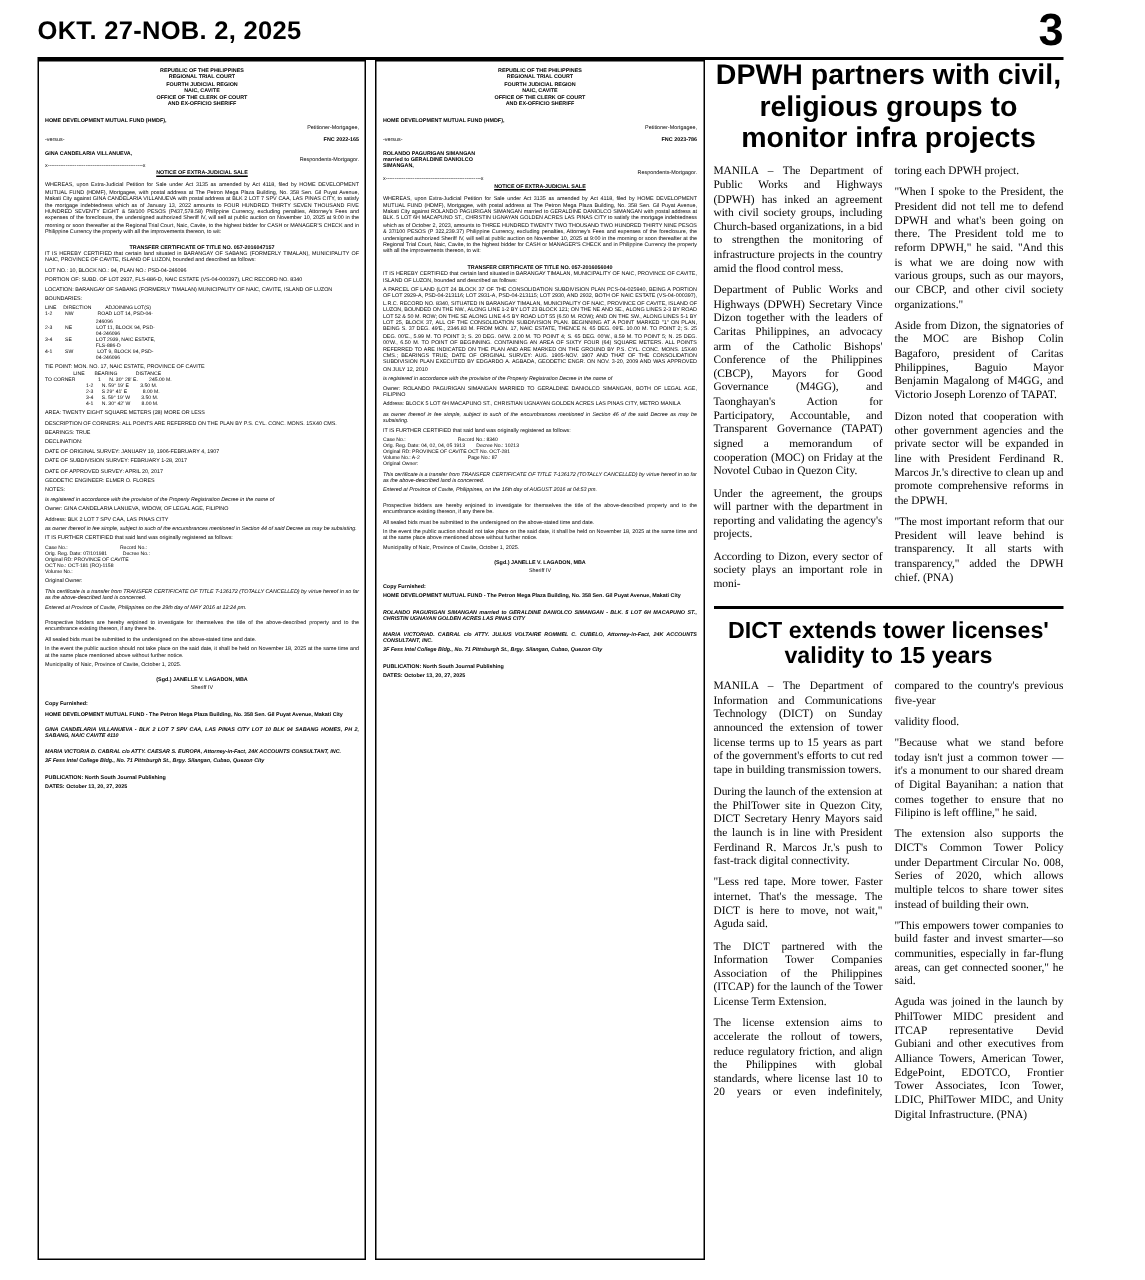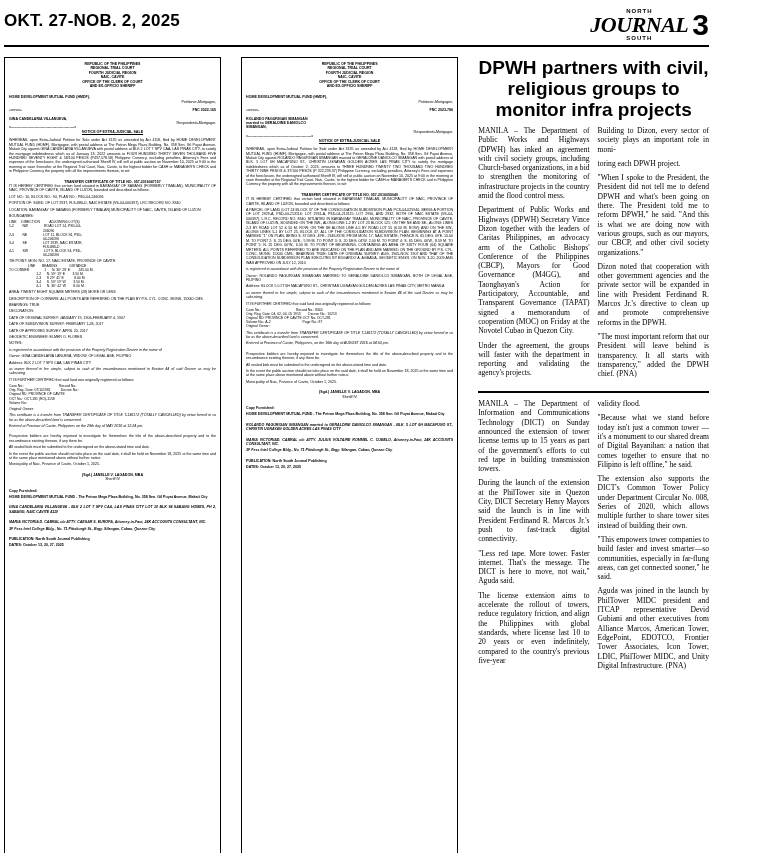--- a/index.html
+++ b/index.html
@@ -3,33 +3,33 @@
 <meta charset="utf-8">
 <style>
   html,body{margin:0;padding:0;}
   body{
     width:763px;height:853px;
     background:#ffffff;
     font-family:"Liberation Serif", serif;
     color:#000;
     overflow:hidden;
   }
-  .page{position:relative;width:719px;height:853px;box-sizing:border-box;padding:8px 10px 6px 4px;}
+  .page{position:relative;width:719px;height:853px;box-sizing:border-box;padding:8px 10px 6px 25px;}
 
   
   .masthead{display:flex;align-items:flex-start;justify-content:space-between;border-bottom:2px solid #000;padding-bottom:4px;}
   .dateline{font-family:"Liberation Sans", sans-serif;font-weight:bold;font-size:17px;letter-spacing:.2px;padding-top:3px;}
   .brandwrap{display:flex;align-items:center;gap:4px;}
   .brand{font-family:"Liberation Serif", serif;font-weight:bold;font-style:italic;font-size:22px;line-height:1;letter-spacing:-.5px;}
   .brand .north{font-family:"Liberation Sans", sans-serif;font-style:normal;font-size:6px;font-weight:bold;display:block;letter-spacing:1px;text-align:center;}
   .brand .south{font-family:"Liberation Sans", sans-serif;font-style:normal;font-size:6px;font-weight:bold;display:block;letter-spacing:1px;text-align:center;margin-top:-1px;}
   .pagenum{font-family:"Liberation Sans", sans-serif;font-weight:bold;font-size:30px;line-height:26px;}
 
   
-  .body{display:flex;gap:20px;margin-top:10px;height:800px;}
+  .body{display:flex;gap:6px;margin-top:0;height:800px;}
   .legalcol{border:1px solid #000;padding:4px 4px;box-sizing:border-box;}
   .legalcol.c1{width:236px;}
   .legalcol.c2{width:236px;}
   .newscol{width:252px;box-sizing:border-box;}
 
   .lg{font-family:"Liberation Sans", sans-serif;font-size:3.6px;line-height:4.4px;text-align:justify;}
   .lgc{text-align:center;}
   .b{font-weight:bold;}
   .u{text-decoration:underline;}
   .i{font-style:italic;}
@@ -48,25 +48,20 @@
   .dl{font-weight:normal;}
 </style>
 </head>
 <body>
 
 <div class="page">
 
   <div class="masthead">
     <div class="dateline">OKT. 27-NOB. 2, 2025</div>
     <div class="brandwrap">
-      <div class="brand">
-        <span class="north">NORTH</span>
-        <span>JOURNAL</span>
-        <span class="south">SOUTH</span>
-      </div>
       <div class="pagenum">3</div>
     </div>
   </div>
 
   <div class="body">
 
     <div class="legalcol c1 lg">
       <div class="lgc b">REPUBLIC OF THE PHILIPPINES</div>
       <div class="lgc b">REGIONAL TRIAL COURT</div>
       <div class="lgc b">FOURTH JUDICIAL REGION</div>
@@ -215,38 +210,41 @@
       <p class="b">DATES: October 13, 20, 27, 2025</p>
     </div>
 
     <div class="newscol">
 
       <h1 class="headline">DPWH partners with civil, religious groups to monitor infra projects</h1>
 
       <div class="newsbody">
         <p class="first"><span class="dl">MANILA – </span><span>The Department of Public Works and Highways (DPWH) has inked an agreement with civil society groups, including Church-based organizations, in a bid to strengthen the monitoring of infrastructure projects in the country amid the flood control mess.</span></p>
         <p>Department of Public Works and Highways (DPWH) Secretary Vince Dizon together with the leaders of Caritas Philippines, an advocacy arm of the Catholic Bishops' Conference of the Philippines (CBCP), Mayors for Good Governance (M4GG), and Taonghayan's Action for Participatory, Accountable, and Transparent Governance (TAPAT) signed a memorandum of cooperation (MOC) on Friday at the Novotel Cubao in Quezon City.</p>
-        <p>Under the agreement, the groups will faster with the department in reporting and validating the agency's projects.</p>
-        <p>Building to Dizon, every sector of society plays an important role in moni-</p>
+        <p>Under the agreement, the groups will partner with the department in reporting and validating the agency's projects.</p>
+        <p>According to Dizon, every sector of society plays an important role in moni-</p>
         <p>toring each DPWH project.</p>
         <p>"When I spoke to the President, the President did not tell me to defend DPWH and what's been going on there. The President told me to reform DPWH," he said. "And this is what we are doing now with various groups, such as our mayors, our CBCP, and other civil society organizations."</p>
+        <p>Aside from Dizon, the signatories of the MOC are Bishop Colin Bagaforo, president of Caritas Philippines, Baguio Mayor Benjamin Magalong of M4GG, and Victorio Joseph Lorenzo of TAPAT.</p>
         <p>Dizon noted that cooperation with other government agencies and the private sector will be expanded in line with President Ferdinand R. Marcos Jr.'s directive to clean up and promote comprehensive reforms in the DPWH.</p>
         <p>"The most important reform that our President will leave behind is transparency. It all starts with transparency," added the DPWH chief. (PNA)</p>
       </div>
 
       <div class="rule"></div>
 
+      <h2 class="headline2">DICT extends tower licenses' validity to 15 years</h2>
 
       <div class="newsbody">
         <p class="first"><span class="dl">MANILA – </span><span>The Department of Information and Communications Technology (DICT) on Sunday announced the extension of tower license terms up to 15 years as part of the government's efforts to cut red tape in building transmission towers.</span></p>
         <p>During the launch of the extension at the PhilTower site in Quezon City, DICT Secretary Henry Mayors said the launch is in line with President Ferdinand R. Marcos Jr.'s push to fast-track digital connectivity.</p>
         <p>"Less red tape. More tower. Faster internet. That's the message. The DICT is here to move, not wait," Aguda said.</p>
+        <p>The DICT partnered with the Information Tower Companies Association of the Philippines (ITCAP) for the launch of the Tower License Term Extension.</p>
         <p>The license extension aims to accelerate the rollout of towers, reduce regulatory friction, and align the Philippines with global standards, where license last 10 to 20 years or even indefinitely, compared to the country's previous five-year</p>
         <p>validity flood.</p>
         <p>"Because what we stand before today isn't just a common tower — it's a monument to our shared dream of Digital Bayanihan: a nation that comes together to ensure that no Filipino is left offline," he said.</p>
-        <p>The extension also supports the DICT's Common Tower Policy under Department Circular No. 008, Series of 2020, which allows multiple further to share tower sites instead of building their own.</p>
+        <p>The extension also supports the DICT's Common Tower Policy under Department Circular No. 008, Series of 2020, which allows multiple telcos to share tower sites instead of building their own.</p>
         <p>"This empowers tower companies to build faster and invest smarter—so communities, especially in far-flung areas, can get connected sooner," he said.</p>
-        <p>Aguda was joined in the launch by PhilTower MIDC president and ITCAP representative Devid Gubiani and other executives from Alliance Marcos, American Tower, EdgePoint, EDOTCO, Frontier Tower Associates, Icon Tower, LDIC, PhilTower MIDC, and Unity Digital Infrastructure. (PNA)</p>
+        <p>Aguda was joined in the launch by PhilTower MIDC president and ITCAP representative Devid Gubiani and other executives from Alliance Towers, American Tower, EdgePoint, EDOTCO, Frontier Tower Associates, Icon Tower, LDIC, PhilTower MIDC, and Unity Digital Infrastructure. (PNA)</p>
       </div>
 
     </div>
   </div>
 </div>
 
 </body></html>

